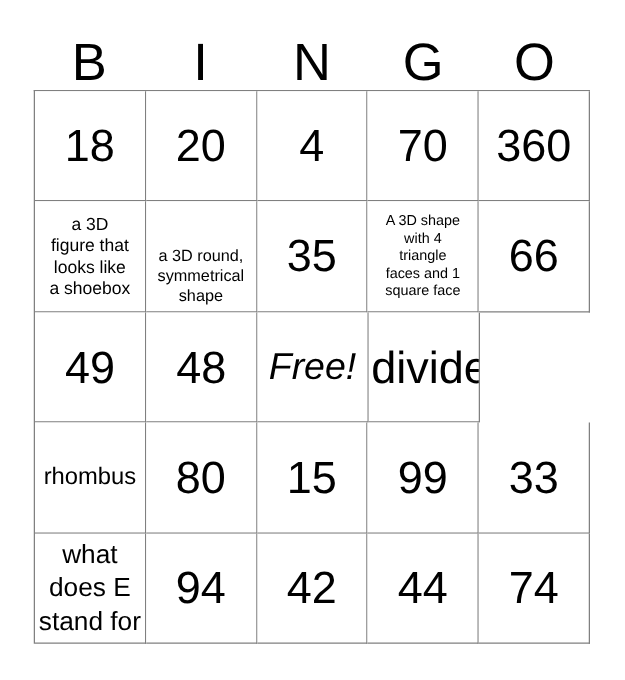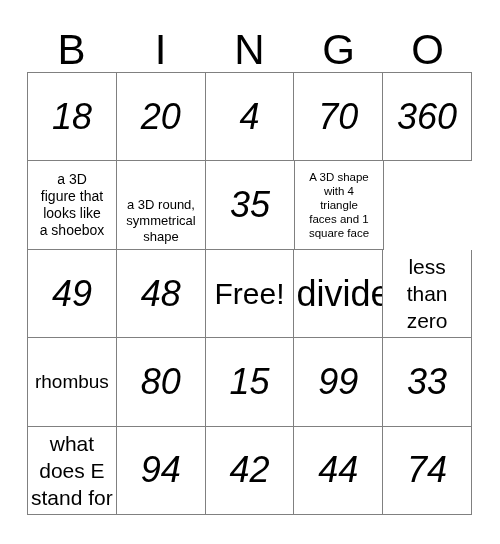--- a/index.html
+++ b/index.html
@@ -81,22 +81,22 @@
     background: #ffffff;
   }
   .bingo-cell .cell-text {
     display: block;
     width: 100%;
     color: #000000;
     white-space: pre-line;
   }
 
   
-  .sz-num   .cell-text { font-size: 36px; line-height: 40px; font-style: italic; }
-  .sz-xl    .cell-text { font-size: 30px; line-height: 34px; }
+  .sz-num   .cell-text { font-size: 36px; line-height: 40px; }
+  .sz-xl    .cell-text { font-size: 30px; line-height: 34px; font-style: italic; }
   .sz-lg    .cell-text { font-size: 36px; line-height: 32px; }
   .sz-md    .cell-text { font-size: 21px; line-height: 27px; }
   .sz-sm    .cell-text { font-size: 19px; line-height: 24px; }
   .sz-xs    .cell-text { font-size: 14px; line-height: 17px; }
   .sz-xxs   .cell-text { font-size: 13px; line-height: 16px; margin-top: 31px; }
   .sz-tiny  .cell-text { font-size: 11.5px; line-height: 14px; }
 </style>
 </head>
 <body>
 
@@ -155,39 +155,37 @@
       <div class="bingo-cell sz-num">
         <span class="cell-text">35</span>
       </div>
       <div class="bingo-cell sz-tiny">
         <span class="cell-text">A 3D shape
 with 4
 triangle
 faces and 1
 square face</span>
       </div>
+      <div class="bingo-cell sz-num">
+        <span class="cell-text">66</span>
+      </div>
     </div>
 
     <div class="bingo-row">
       <div class="bingo-cell sz-num">
         <span class="cell-text">49</span>
       </div>
       <div class="bingo-cell sz-num">
         <span class="cell-text">48</span>
       </div>
       <div class="bingo-cell sz-xl">
         <span class="cell-text">Free!</span>
       </div>
       <div class="bingo-cell sz-lg">
         <span class="cell-text">divide</span>
-      </div>
-      <div class="bingo-cell sz-md">
-        <span class="cell-text">less
-than
-zero</span>
       </div>
     </div>
 
     <div class="bingo-row">
       <div class="bingo-cell sz-sm">
         <span class="cell-text">rhombus</span>
       </div>
       <div class="bingo-cell sz-num">
         <span class="cell-text">80</span>
       </div>

